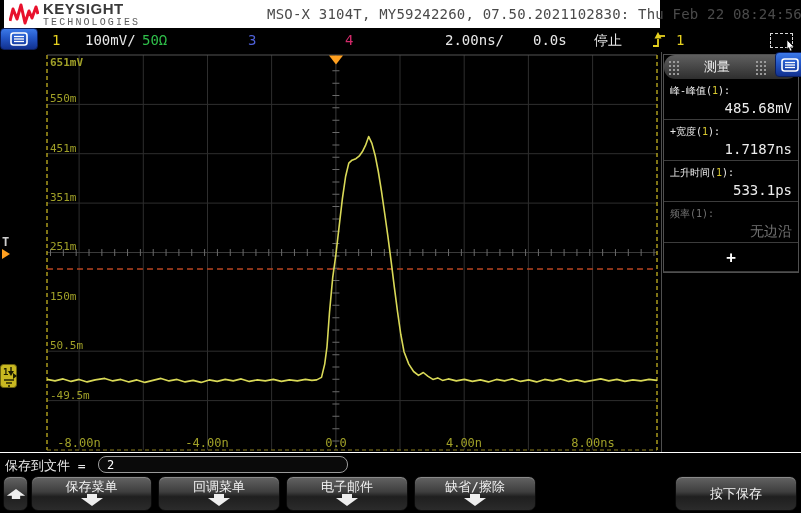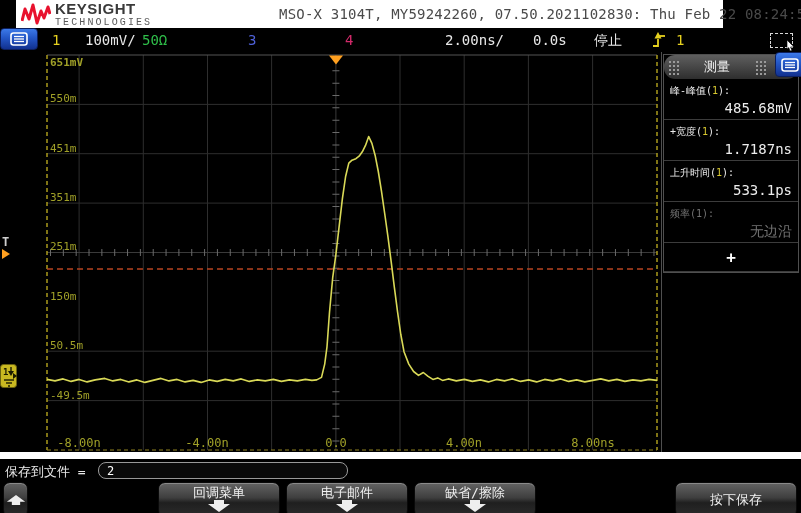--- a/index.html
+++ b/index.html
@@ -1,20 +1,20 @@
 <!DOCTYPE html>
 <html><head>
 <meta charset="utf-8">
 <style>
   html,body{margin:0;padding:0;background:#000;width:801px;height:513px;overflow:hidden;
     font-family:"DejaVu Sans Mono","Liberation Sans",sans-serif;}
   #screen{position:relative;width:801px;height:513px;background:#000;}
 
   
-  #topbar{position:absolute;left:16px;top:0;width:707px;height:28px;background:#ffffff;}
+  #topbar{position:absolute;left:4px;top:0;width:656px;height:28px;background:#ffffff;}
   #logo{position:absolute;left:5px;top:1px;display:flex;align-items:center;}
   #logo-text{margin-left:4px;line-height:1;}
   #brand1{font-family:"Liberation Sans",sans-serif;font-weight:bold;font-size:15px;color:#3a3a3a;letter-spacing:.5px;}
   #brand2{font-family:Liberation Mono, monospace;font-size:10px;color:#5a5a5a;letter-spacing:2.1px;margin-top:2px;}
   #sys-title{position:absolute;left:263px;top:6px;font-size:14px;color:#4a4a4a;letter-spacing:.2px;white-space:nowrap;}
 
   
   #statusbar{position:absolute;left:0;top:28px;width:801px;height:25px;background:#000;font-size:14px;}
   .sb{position:absolute;top:4px;white-space:nowrap;}
   .menu-btn{background:linear-gradient(180deg,#3c79e8 0%,#2356c6 45%,#12318f 100%);
@@ -43,21 +43,21 @@
   #panel-menu-btn{position:absolute;right:-4px;top:0px;width:28px;height:23px;z-index:3;}
   .mrow{padding:3px 6px 2px 6px;border-bottom:1px solid #3c3c3c;}
   .mlabel{font-size:10px;color:#ececec;line-height:17px;}
   .mvalue{font-size:14px;color:#ececec;text-align:right;line-height:18px;}
   .chdig{color:#d8c830;}
   .accent .mlabel,.accent .mvalue,.accent .chdig{color:#737373;}
   #add-row{height:28px;display:flex;align-items:center;justify-content:center;
     border-bottom:1px solid #3c3c3c;color:#fff;font-size:16px;font-weight:bold;}
 
   
-  #bottombar{position:absolute;left:0;top:452px;width:801px;height:61px;background:#000;border-top:7px solid #ffffff;box-sizing:border-box;}
+  #bottombar{position:absolute;left:0;top:452px;width:801px;height:61px;background:#000;border-top:1px solid #ffffff;box-sizing:border-box;}
   #save-label{position:absolute;left:5px;top:4px;font-size:13px;color:#e8e8e8;}
   #fname-input{position:absolute;left:98px;top:3px;width:240px;height:15px;background:#0a0a0a;
     border:1px solid #999;border-radius:8px;color:#fff;font-size:12px;padding:0 0 0 8px;
     font-family:"DejaVu Sans Mono",monospace;}
   .softkey{position:absolute;top:23px;height:35px;border-radius:7px;box-sizing:border-box;
     background:linear-gradient(180deg,#636363 0%,#3e3e3e 45%,#1f1f1f 60%,#2b2b2b 100%);
     border:1px solid #0a0a0a;box-shadow:inset 0 1px 0 #8a8a8a;
     display:flex;flex-direction:column;align-items:center;}
   .softkey .sk-label{font-size:13px;color:#f2f2f2;margin-top:2px;line-height:15px;}
   .softkey svg{margin-top:0px;}
@@ -219,20 +219,26 @@
 
   <div id="bottombar">
     <div id="save-label">保存到文件 =</div>
     <input id="fname-input" type="text" value="2" style="">
 
     <div id="sk-back" class="softkey">
       <svg width="20" height="12" viewBox="0 0 24 12">
         <polygon points="12,0 23,8 17,8 17,12 7,12 7,8 1,8" fill="#eee"></polygon>
       </svg>
     </div>
+    <div id="sk-1" class="softkey">
+      <div class="sk-label">保存菜单</div>
+      <svg width="24" height="12" viewBox="0 0 24 12">
+        <polygon points="7,0 17,0 17,4 23,4 12,12 1,4 7,4" fill="#eee"></polygon>
+      </svg>
+    </div>
     <div id="sk-2" class="softkey">
       <div class="sk-label">回调菜单</div>
       <svg width="24" height="12" viewBox="0 0 24 12">
         <polygon points="7,0 17,0 17,4 23,4 12,12 1,4 7,4" fill="#eee"></polygon>
       </svg>
     </div>
     <div id="sk-3" class="softkey">
       <div class="sk-label">电子邮件</div>
       <svg width="24" height="12" viewBox="0 0 24 12">
         <polygon points="7,0 17,0 17,4 23,4 12,12 1,4 7,4" fill="#eee"></polygon>

